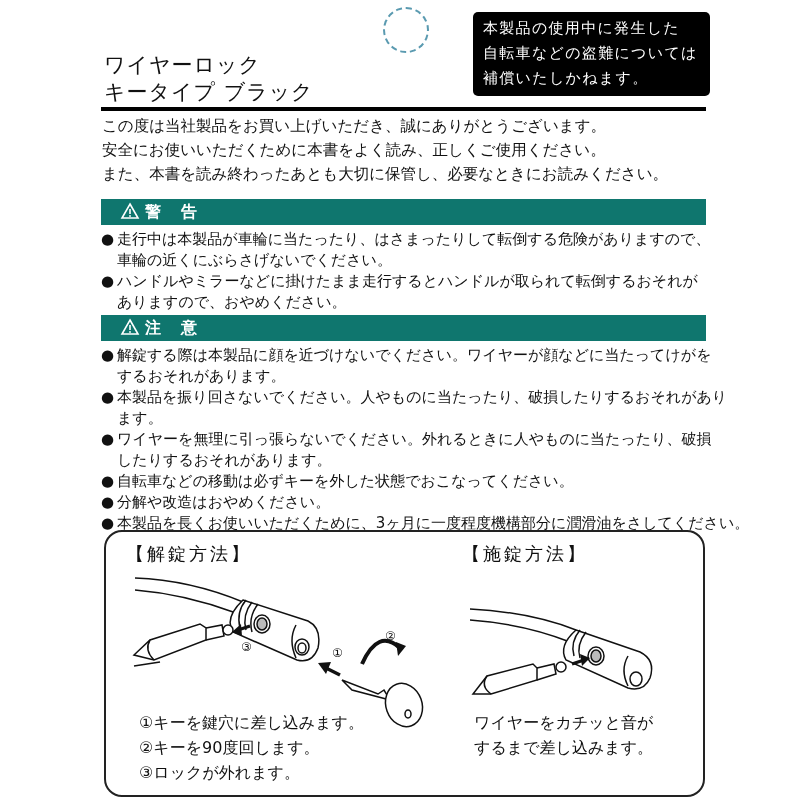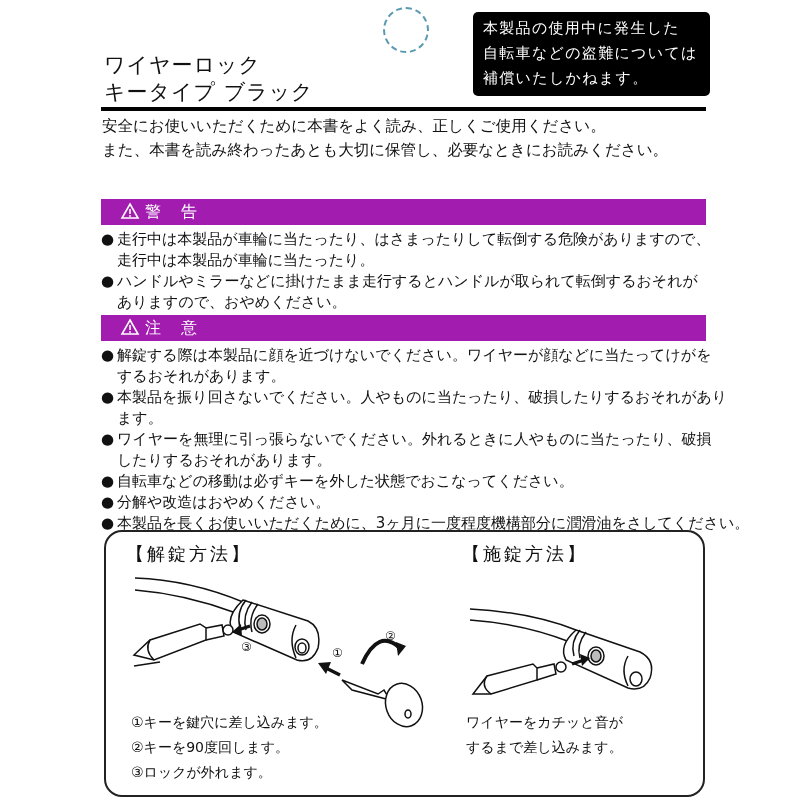--- a/index.html
+++ b/index.html
@@ -7,36 +7,36 @@
          font-family:"DejaVu Sans", sans-serif; color:#111; }
   .abs { position:absolute; }
   #dash-circle { left:383px; top:7px; width:46px; height:46px; border:2px dashed #5a9ab0; border-radius:50%; box-sizing:border-box; }
   #title { left:104px; top:52px; font-weight:normal; font-size:21px; line-height:27px; letter-spacing:1px; }
   #title div { white-space:nowrap; }
   #notice-box { left:473px; top:12px; width:237px; height:84px; background:#000; color:#fff; border-radius:5px;
                 box-sizing:border-box; padding:4px 10px; font-size:15px; line-height:25px; letter-spacing:1.3px; }
   #notice-box div { white-space:nowrap; }
   #top-rule { left:101px; top:107px; width:605px; height:4px; background:#000; }
   #intro { left:102px; top:114px; font-size:15.5px; line-height:24px; white-space:nowrap; }
-  .bar { left:101px; width:605px; height:26px; background:#a21caf; color:#fff; font-weight:normal; font-size:16px;
+  .bar { left:101px; width:605px; height:26px; background:#0f766e; color:#fff; font-weight:bold; font-size:16px;
          line-height:26px; box-sizing:border-box; padding-left:20px; letter-spacing:2px; white-space:nowrap; }
   #warning-bar { top:199px; }
   #caution-bar { top:315px; }
   .bar .tri { display:inline-block; margin-right:6px; vertical-align:-2px; }
   .bar .gap { display:inline-block; width:18px; }
   .list { left:101px; font-size:15px; line-height:21px; }
   .list .item { position:relative; padding-left:16px; white-space:nowrap; }
   .list .item .dot { position:absolute; left:0; top:0; }
   #warning-list { top:229px; }
   #caution-list { top:345px; }
   #howto-box { left:104px; top:530px; width:601px; height:267px; border:2px solid #222; border-radius:18px; box-sizing:border-box; }
   .howto-title { font-weight:normal; font-size:18px; letter-spacing:3px; white-space:nowrap; }
   #unlock-title { left:126px; top:542px; }
   #lock-title { left:462px; top:542px;text-align:center; }
-  .steps { font-size:14px; line-height:25px; white-space:nowrap; }
+  .steps { font-size:16px; line-height:25px; white-space:nowrap;margin-left:8px; }
   #unlock-steps { left:131px; top:710px; }
   #lock-steps { left:466px; top:710px; }
   svg { position:absolute; overflow:visible; }
 </style>
 </head>
 <body>
 
 <div id="dash-circle" class="abs"></div>
 
 <div id="title" class="abs">
@@ -46,38 +46,39 @@
 
 <div id="notice-box" class="abs">
   <div>本製品の使用中に発生した</div>
   <div>自転車などの盗難については</div>
   <div>補償いたしかねます。</div>
 </div>
 
 <div id="top-rule" class="abs"></div>
 
 <div id="intro" class="abs">
+  <div>この度は当社製品をお買い上げいただき、誠にありがとうございます。</div>
   <div>安全にお使いいただくために本書をよく読み、正しくご使用ください。</div>
   <div>また、本書を読み終わったあとも大切に保管し、必要なときにお読みください。</div>
 </div>
 
 <div id="warning-bar" class="abs bar">
   <span class="tri">
     <svg style="position:static" width="18" height="16" viewBox="0 0 18 16">
         <path d="M9 1 L17 15 L1 15 Z" fill="none" stroke="#fff" stroke-width="1.6"></path>
         <line x1="9" y1="6" x2="9" y2="11" stroke="#fff" stroke-width="1.6"></line>
         <circle cx="9" cy="13" r="0.9" fill="#fff"></circle>
       </svg>
   </span><span>警</span><span class="gap"></span><span>告</span>
 </div>
 <div id="warning-list" class="abs list">
   <div class="item">
     <span class="dot">●</span>
     <div>走行中は本製品が車輪に当たったり、はさまったりして転倒する危険がありますので、</div>
-    <div>走行中は本製品が車輪に当たったり。</div>
+    <div>車輪の近くにぶらさげないでください。</div>
   </div>
   <div class="item">
     <span class="dot">●</span>
     <div>ハンドルやミラーなどに掛けたまま走行するとハンドルが取られて転倒するおそれが</div>
     <div>ありますので、おやめください。</div>
   </div>
 </div>
 
 <div id="caution-bar" class="abs bar">
   <span class="tri">

